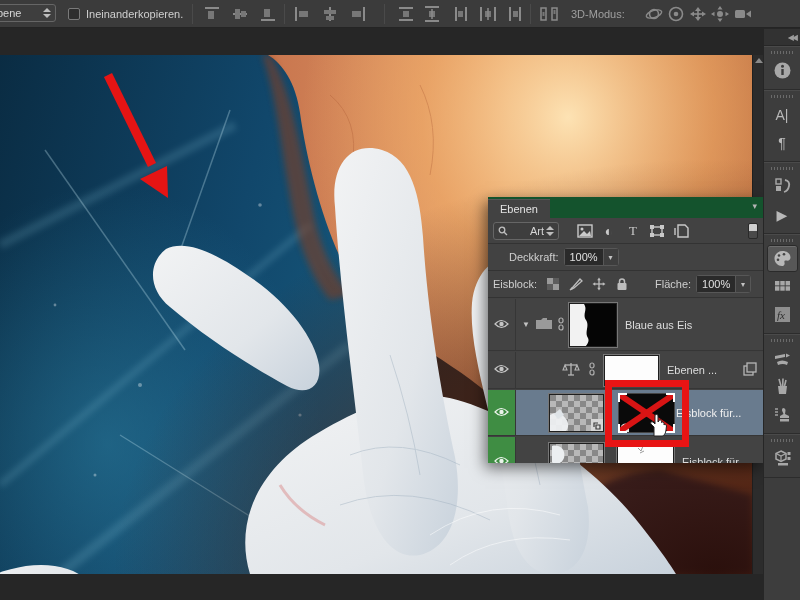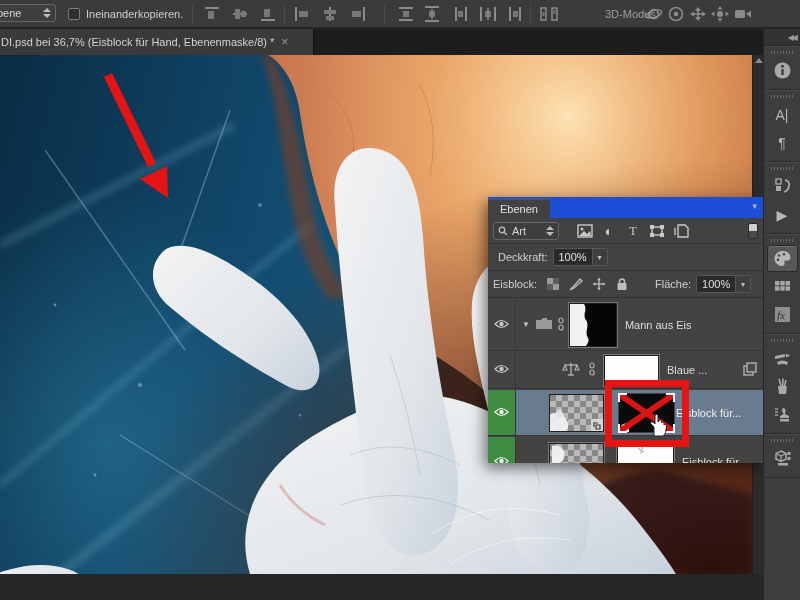--- a/index.html
+++ b/index.html
@@ -46,34 +46,34 @@
     background:repeating-linear-gradient(90deg,#6a6a6a 0 1px,transparent 1px 3px); }
   .dock-btn { width:31px; height:27px; margin:1px auto; display:flex; align-items:center; justify-content:center;
     color:#b0b0b0; border-radius:3px; }
   .dock-btn.active { background:#575757; border:1px solid #2a2a2a; box-shadow:inset 0 1px 0 #6e6e6e; }
   .dock-btn svg { width:19px; height:19px; }
   .glyph { font-size:14px; color:#b8b8b8; }
 
   
   #layers-panel { left:488px; top:197px; width:275px; height:266px; background:#424242;
     box-shadow:-3px 5px 14px rgba(0,0,0,.55); z-index:20; overflow:hidden; }
-  #lp-tabbar { height:21px; background:#1d4ed8; display:flex; align-items:flex-end; position:relative; }
+  #lp-tabbar { height:21px; background:#14532d; display:flex; align-items:flex-end; position:relative; }
   #lp-tab { height:19px; background:#424242; padding:0 12px; display:flex; align-items:center;
     color:#e3e3e3; border-top:1px solid #555; }
   #lp-menu { position:absolute; right:6px; top:4px; color:#b5b5b5; font-size:9px; }
   .lp-row { position:relative; display:flex; align-items:center; padding:0 5px; }
   #lp-filter { height:26px; border-bottom:1px solid #333; }
   #lp-filter .dd { width:66px; margin-right:14px; }
   .filter-ic { width:24px; text-align:center; color:#c9c9c9; }
   .filter-ic svg { width:16px; height:14px; vertical-align:middle; }
   #filter-toggle { margin-left:auto; width:10px; height:16px; border:1px solid #2a2a2a; border-radius:2px;
     background:linear-gradient(#cfcfcf 0 50%, #4a4a4a 50% 100%); }
   #lp-blend { height:27px; border-bottom:1px solid #333; }
   #lp-blend .dd { width:148px; }
-  .lp-label { color:#cfcfcf; margin-left:5px; }
+  .lp-label { color:#cfcfcf; margin-left:16px; }
   .valbox { display:flex; align-items:center; margin-left:5px; border:1px solid #575757; border-radius:3px; height:18px; }
   .valbox .v { background:#2a2a2a; width:38px; height:100%; display:flex; align-items:center; justify-content:center; color:#e0e0e0; }
   .valbox .b { width:15px; height:100%; background:#3e3e3e; display:flex; align-items:center; justify-content:center;
     color:#c3c3c3; font-size:8px; border-left:1px solid #575757; }
   #lp-lock { height:27px; border-bottom:1px solid #333; }
   .lock-ic { margin-left:9px; color:#bdbdbd; }
   .lock-ic svg { width:14px; height:14px; vertical-align:middle; }
 
   #layer-list { position:absolute; left:0; top:102px; width:275px; height:164px; }
   .layer-row { position:absolute; left:0; width:275px; background:#434343; border-bottom:1px solid #363636;
@@ -277,21 +277,21 @@
         </svg></div>
 
     <div class="abs opt-sep" style="left:530px;"></div>
     <div class="abs bar-icon" style="left:538px; width:24px;"><svg viewBox="0 0 24 18">
           <rect x="3" y="3" width="5" height="12" fill="none" stroke="#a5a5a5" stroke-width="1.5"></rect>
           <rect x="4.5" y="7" width="2" height="4" fill="#8b8b8b"></rect>
           <rect x="14" y="3" width="5" height="12" fill="none" stroke="#a5a5a5" stroke-width="1.5"></rect>
           <rect x="15.5" y="5" width="2" height="4" fill="#8b8b8b"></rect>
         </svg></div>
 
-    <span class="abs bar-label" style="left:605px;">3D-Modus:</span>
+    <span class="abs bar-label" style="left:571px;">3D-Modus:</span>
 
     <div class="abs bar-icon" style="left:644px;"><svg viewBox="0 0 20 18">
           <circle cx="10" cy="9" r="4.5" fill="none" stroke="#a5a5a5" stroke-width="1.6"></circle>
           <ellipse cx="10" cy="9" rx="8" ry="3.5" fill="none" stroke="#a5a5a5" stroke-width="1.4" transform="rotate(-18 10 9)"></ellipse>
         </svg></div>
     <div class="abs bar-icon" style="left:666px;"><svg viewBox="0 0 20 18">
           <circle cx="10" cy="9" r="6.5" fill="none" stroke="#a5a5a5" stroke-width="1.6"></circle>
           <circle cx="10" cy="9" r="2.3" fill="#a5a5a5"></circle>
         </svg></div>
     <div class="abs bar-icon" style="left:688px;"><svg viewBox="0 0 20 18">
@@ -302,26 +302,20 @@
     <div class="abs bar-icon" style="left:710px;"><svg viewBox="0 0 20 18">
           <circle cx="10" cy="9" r="3" fill="#a5a5a5"></circle>
           <path d="M10,1 L12.5,4.5 L7.5,4.5 Z M10,17 L12.5,13.5 L7.5,13.5 Z M1,9 L4.5,6.8 L4.5,11.2 Z M19,9 L15.5,6.8 L15.5,11.2 Z" fill="#a5a5a5"></path>
         </svg></div>
     <div class="abs bar-icon" style="left:732px; width:22px;"><svg viewBox="0 0 22 18">
           <rect x="3" y="5" width="10" height="8" rx="1.5" fill="#a5a5a5"></rect>
           <path d="M14,9 L19,5.5 L19,12.5 Z" fill="#a5a5a5"></path>
         </svg></div>
   </div>
 
-  <div class="abs" id="tab-bar">
-    <div class="abs" id="doc-tab">
-      <span class="title">DI.psd bei 36,7% (Eisblock für Hand, Ebenenmaske/8) *</span>
-      <span class="close">×</span>
-    </div>
-  </div>
 
   <div class="abs" id="dock">
     <div id="dock-header">
         <span>◀◀</span>
       </div>
 
     <div class="dock-group">
       <div class="grip"></div>
       <div class="dock-btn">
           <svg viewBox="0 0 19 19">
@@ -435,21 +429,21 @@
         </div>
       <span id="lp-menu">▾</span>
     </div>
 
     <div class="lp-row" id="lp-filter">
       <div class="dd">
         <svg width="10" height="10" viewBox="0 0 10 10">
             <circle cx="4" cy="4" r="2.8" fill="none" stroke="#c0c0c0" stroke-width="1.3"></circle>
             <line x1="6.2" y1="6.2" x2="9" y2="9" stroke="#c0c0c0" stroke-width="1.3"></line>
           </svg>
-        <span style="margin-left:4px;">Art</span>
+        <span style="margin-left:22px;">Art</span>
         <span class="spin">
             <i class="up"></i>
             <i class="dn"></i>
           </span>
       </div>
       <span class="filter-ic"><svg viewBox="0 0 16 14">
             <rect x="1" y="1" width="14" height="12" fill="none" stroke="#c9c9c9" stroke-width="1.4"></rect>
             <circle cx="5" cy="5" r="1.5" fill="#c9c9c9"></circle>
             <path d="M2,12 L7,7 L10,10 L13,7 L14,12 Z" fill="#c9c9c9"></path>
           </svg></span>
@@ -519,42 +513,42 @@
               <path d="M1,3 L6,3 L8,1 L12,1 L12,3 L17,3 L17,12 L1,12 Z" fill="#9a9a9a"></path>
             </svg></span>
         <span style="margin-left:4px;"><svg width="8" height="14" viewBox="0 0 8 14">
               <rect x="2" y="1" width="4" height="5" rx="2" fill="none" stroke="#b0b0b0" stroke-width="1.2"></rect>
               <rect x="2" y="8" width="4" height="5" rx="2" fill="none" stroke="#b0b0b0" stroke-width="1.2"></rect>
             </svg></span>
         <span class="thumb" style="width:48px; height:44px; margin-left:4px; background:#050505; overflow:hidden;"><svg width="48" height="44" viewBox="0 0 48 44">
               <rect width="48" height="44" fill="#050505"></rect>
               <path d="M0,0 L14,0 C18,6 12,10 16,16 C20,22 14,28 18,34 C20,38 16,42 14,44 L0,44 Z" fill="#f2f2f2"></path>
             </svg></span>
-        <span class="lname">Mann aus Eis</span>
+        <span class="lname">Blaue aus Eis</span>
       </div>
 
       <div class="layer-row" style="top:53px; height:37px;">
         <div class="eye-cell">
           <span class="eye"><svg viewBox="0 0 15 10">
                 <path d="M1,5 Q7.5,-2 14,5 Q7.5,12 1,5 Z" fill="none" stroke="#c5c5c5" stroke-width="1.2"></path>
                 <circle cx="7.5" cy="5" r="2.2" fill="#c5c5c5"></circle>
               </svg></span>
         </div>
         <span style="margin-left:46px;"><svg width="18" height="15" viewBox="0 0 18 15">
               <line x1="9" y1="1" x2="9" y2="13" stroke="#b5b5b5" stroke-width="1.3"></line>
               <line x1="3" y1="3" x2="15" y2="3" stroke="#b5b5b5" stroke-width="1.3"></line>
               <path d="M3,3 L1,8 L5,8 Z M15,3 L13,8 L17,8 Z" fill="none" stroke="#b5b5b5" stroke-width="1.1"></path>
               <line x1="6" y1="13" x2="12" y2="13" stroke="#b5b5b5" stroke-width="1.3"></line>
             </svg></span>
         <span style="margin-left:8px;"><svg width="8" height="14" viewBox="0 0 8 14">
               <rect x="2" y="1" width="4" height="5" rx="2" fill="none" stroke="#b0b0b0" stroke-width="1.2"></rect>
               <rect x="2" y="8" width="4" height="5" rx="2" fill="none" stroke="#b0b0b0" stroke-width="1.2"></rect>
             </svg></span>
         <span class="thumb" style="width:55px; height:31px; margin-left:8px; background:#fdfdfd;"></span>
-        <span class="lname">Blaue ...</span>
+        <span class="lname">Ebenen ...</span>
         <span style="margin-left:auto; margin-right:6px;"><svg width="14" height="14" viewBox="0 0 14 14">
               <rect x="1" y="4" width="9" height="9" fill="none" stroke="#b5b5b5" stroke-width="1.3"></rect>
               <rect x="4" y="1" width="9" height="9" fill="#4a4a4a" stroke="#b5b5b5" stroke-width="1.3"></rect>
             </svg></span>
       </div>
 
       <div class="layer-row selected" style="top:91px; height:46px;">
         <div class="eye-cell green">
           <span class="eye"><svg viewBox="0 0 15 10">
                 <path d="M1,5 Q7.5,-2 14,5 Q7.5,12 1,5 Z" fill="none" stroke="#eaf3ea" stroke-width="1.2"></path>

